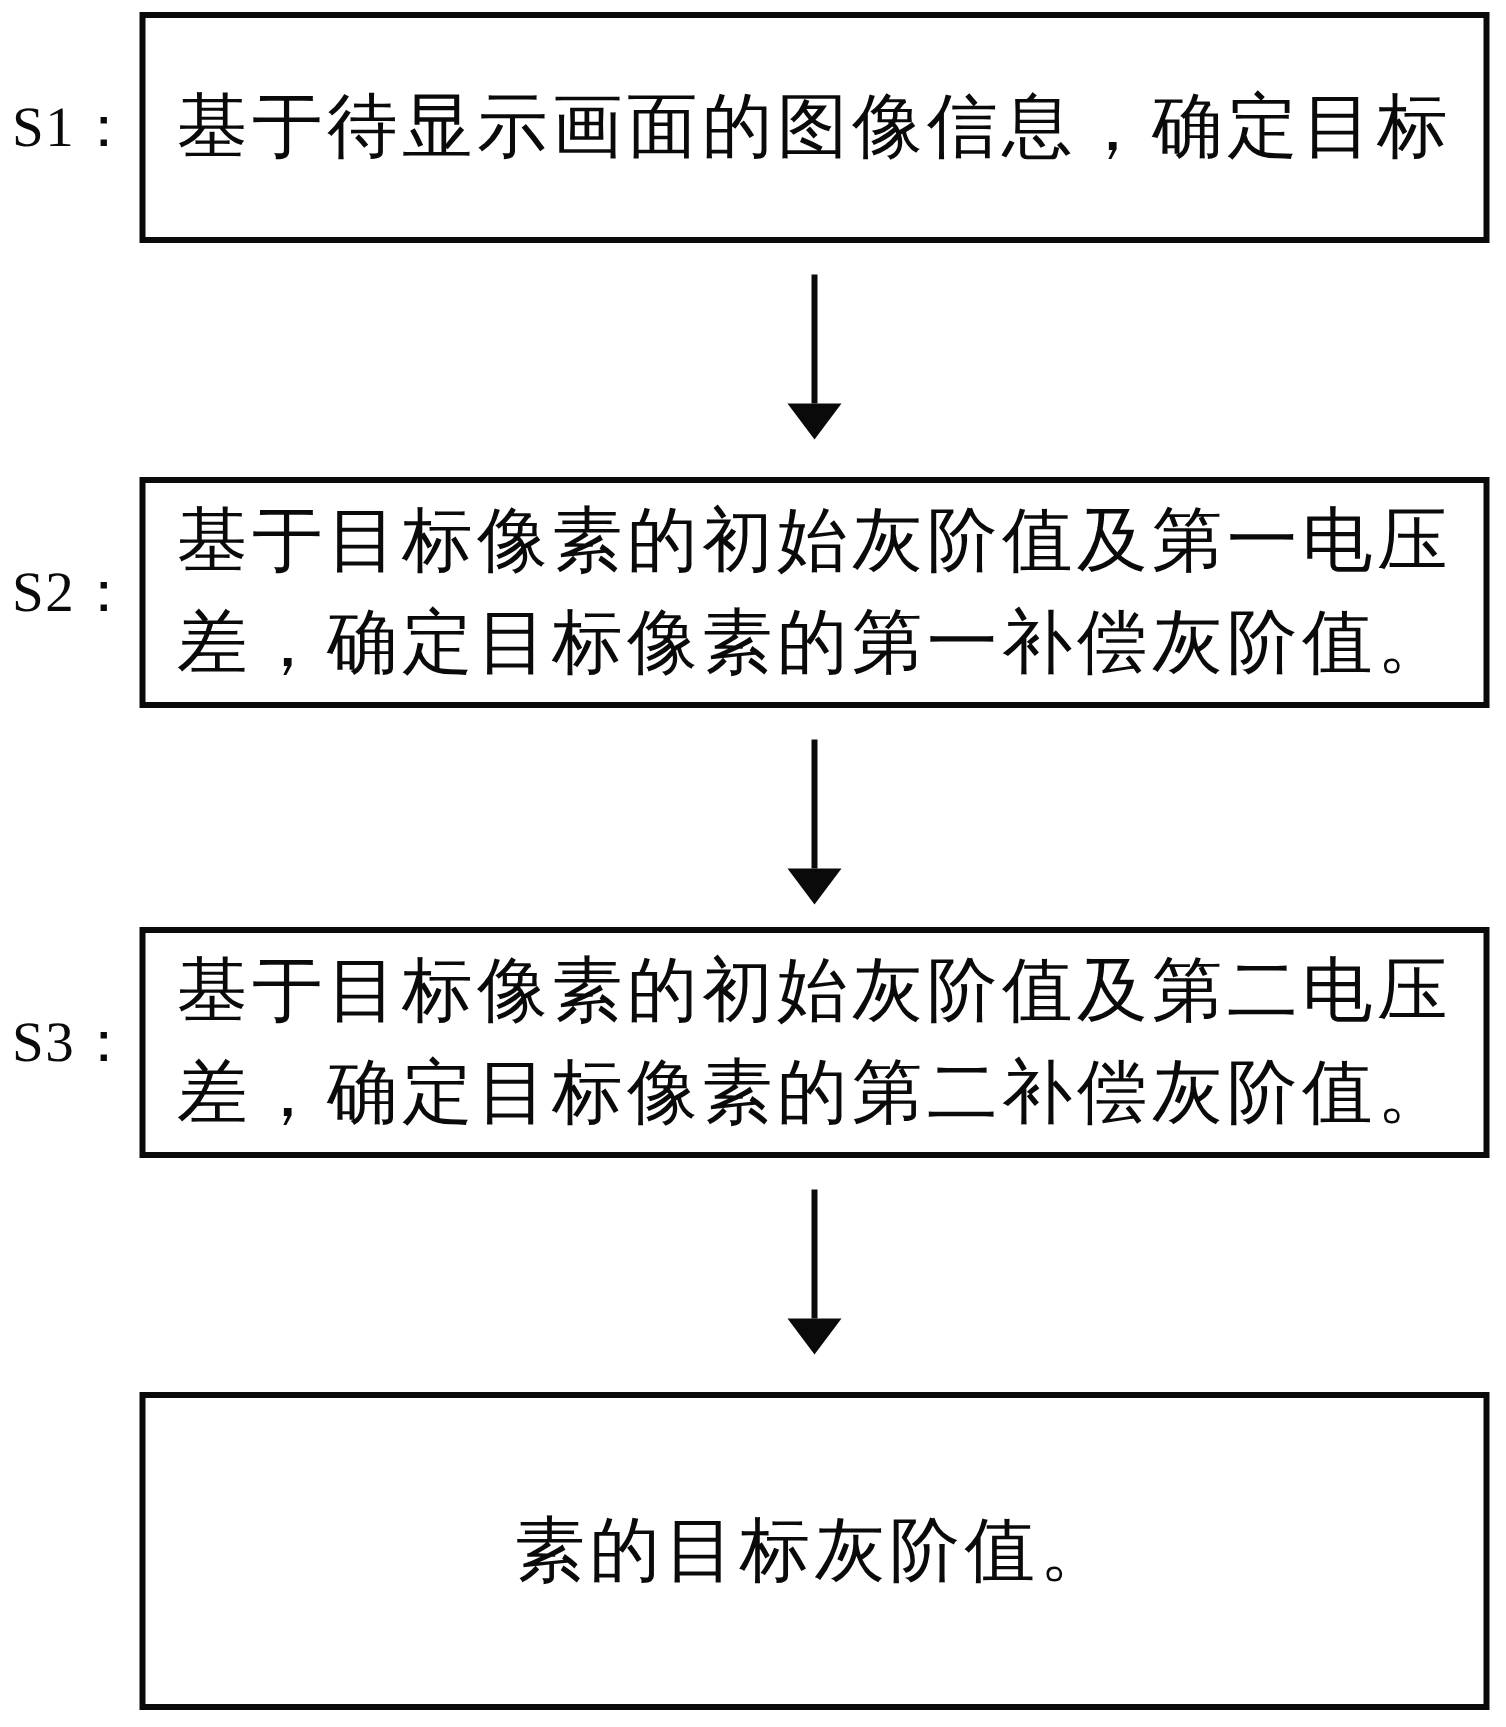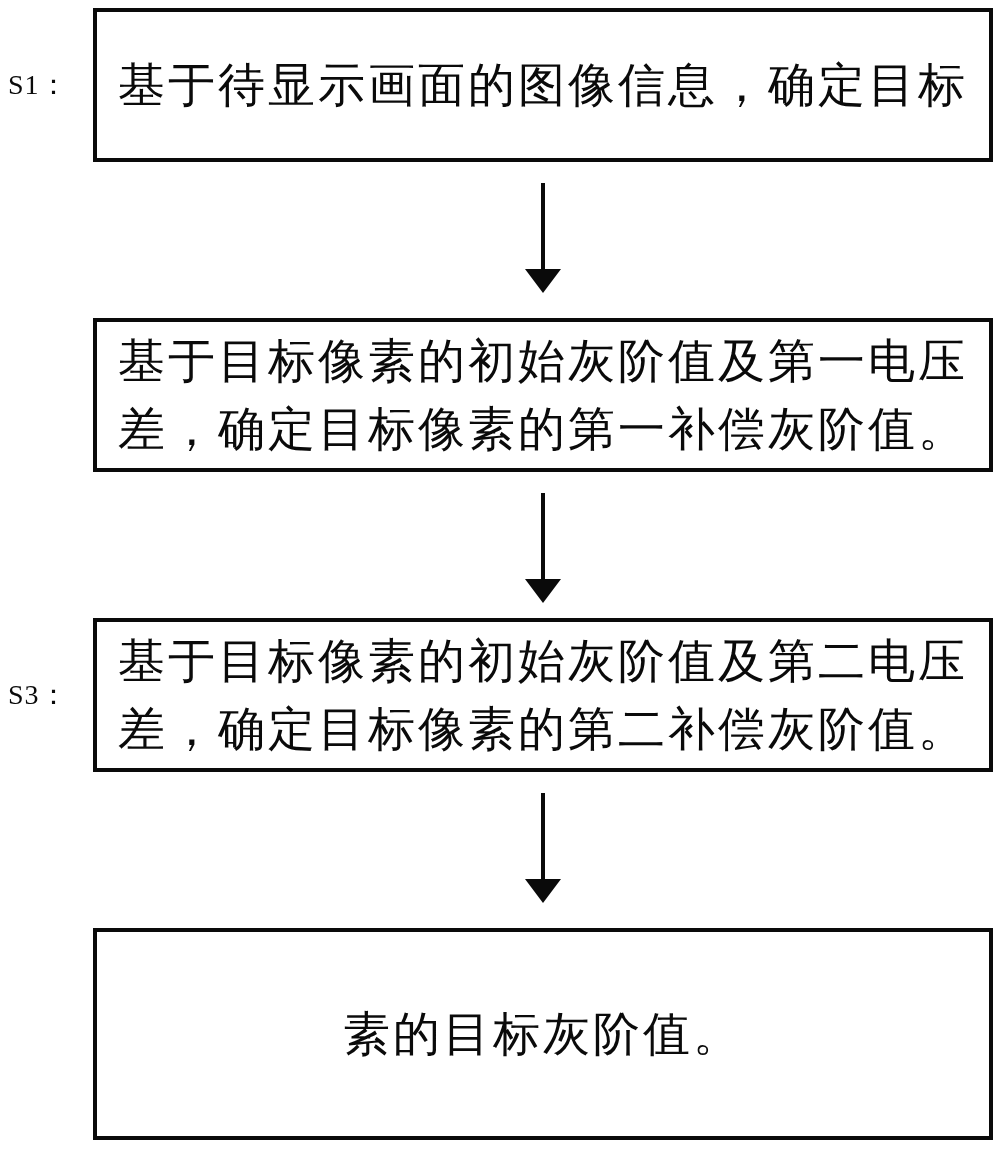--- a/index.html
+++ b/index.html
@@ -24,21 +24,21 @@
     margin-left: 93px;
     width: 900px;
   }
   .step-row.h2 { height: 154px; }
   .step-row.h3 { height: 212px; }
   .step-label {
     position: absolute;
     left: -85px;
     top: 50%;
     transform: translateY(-50%);
-    font-size: 28px;
+    font-size: 38px;
     color: var(--ink);
     letter-spacing: 1px;
     white-space: nowrap;
     text-align: right;
   }
   .step-box {
     width: 100%;
     height: 100%;
     border: 4px solid var(--ink);
     background: var(--paper);
@@ -96,20 +96,21 @@
   </div>
 
   <div class="arrow-row g1">
     <div class="arrow">
       <div class="arrow-shaft"></div>
       <div class="arrow-head"></div>
     </div>
   </div>
 
   <div class="step-row h2">
+    <div class="step-label">S2：</div>
     <div class="step-box">
       <div class="step-line">基于目标像素的初始灰阶值及第一电压</div>
       <div class="step-line">差，确定目标像素的第一补偿灰阶值。</div>
     </div>
   </div>
 
   <div class="arrow-row g2">
     <div class="arrow">
       <div class="arrow-shaft"></div>
       <div class="arrow-head"></div>

